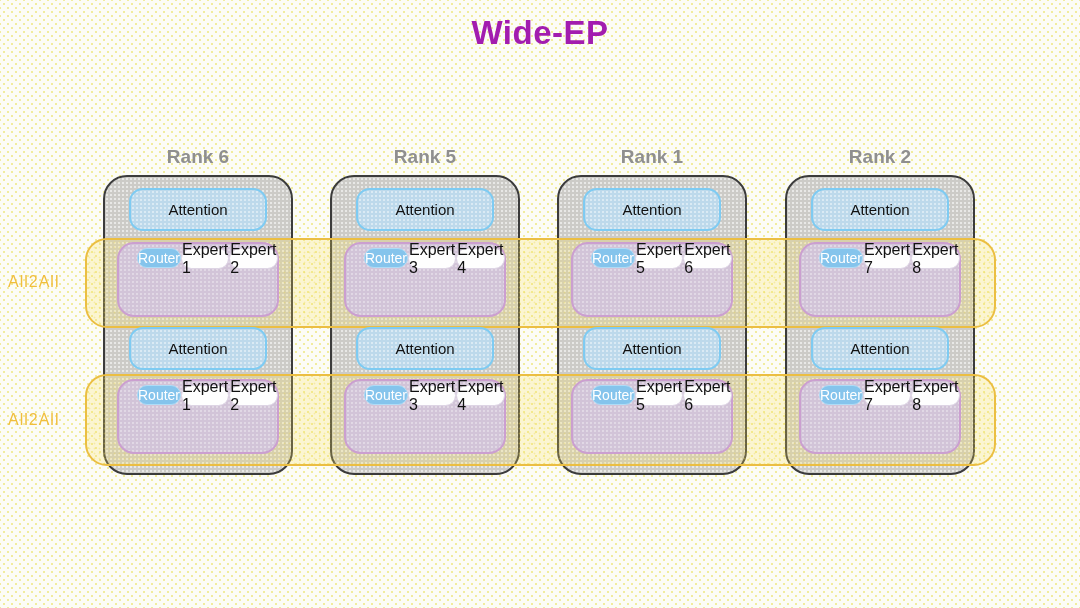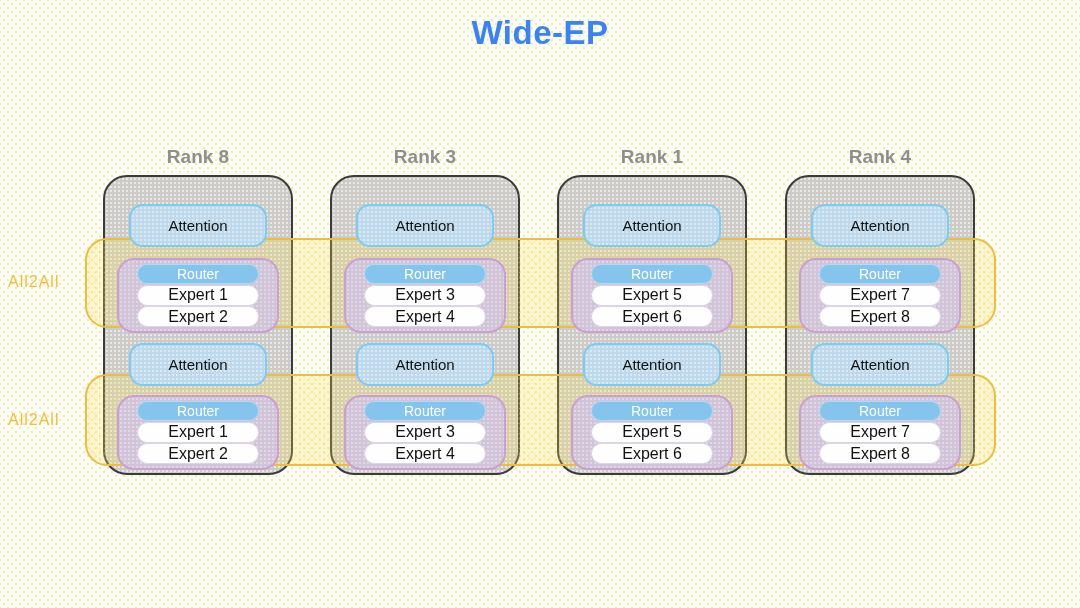--- a/index.html
+++ b/index.html
@@ -8,21 +8,21 @@
     font-family:"Liberation Sans", sans-serif;
     background-color:#FCFCF6;
     background-image:
       radial-gradient(#F1EC9E 1px, transparent 1.3px),
       radial-gradient(#F1EC9E 1px, transparent 1.3px);
     background-size:8px 8px;
     background-position:0 0, 4px 4px;
   }
   .title{
     position:absolute;top:14px;left:0;width:1080px;text-align:center;
-    font-size:33px;font-weight:bold;color:#3b82f6;letter-spacing:.5px;
+    font-size:33px;font-weight:bold;color:#a21caf;letter-spacing:.5px;
   }
   .rank-label{
     position:absolute;top:146px;width:190px;text-align:center;
     font-size:19px;font-weight:bold;color:#8F8F8F;
   }
   .rank-bg{
     position:absolute;top:175px;width:190px;height:300px;box-sizing:border-box;
     background-color:#CCCBC7;
     background-image:radial-gradient(rgba(255,255,255,.55) .8px, transparent 1.1px);
     background-size:4px 4px;
@@ -36,38 +36,38 @@
     background-size:5px 5px;
     border:2px solid #EBBE42;border-radius:22px;
   }
   .band1{top:238px;height:90px}
   .band2{top:374px;height:92px}
   .all2all-label{
     position:absolute;left:8px;width:68px;text-align:left;
     font-size:16px;letter-spacing:1px;color:#F0BE3C;
   }
   .l1{top:273px}.l2{top:411px}
-  .rank-content{position:absolute;top:186px;width:172px;height:300px;padding-left:22px;}
+  .rank-content{position:absolute;top:170px;width:172px;height:300px;padding-left:22px;}
   .attn{
     position:absolute;left:26px;width:138px;height:43px;box-sizing:border-box;
     background-color:#BDD9EB;
     background-image:radial-gradient(rgba(255,255,255,.45) .7px, transparent 1px);
     background-size:4px 4px;
     border:2px solid #7ECBF2;border-radius:14px;
     display:flex;align-items:center;justify-content:center;
     font-size:15px;color:#111;
   }
   .a1{top:18px}.a2{top:157px}
   .moe{
     position:absolute;left:14px;width:162px;height:75px;box-sizing:border-box;
     background-color:#D2C4D8;
     background-image:radial-gradient(rgba(255,255,255,.35) .7px, transparent 1px);
     background-size:4px 4px;
     border:2px solid #CB9FD0;border-radius:17px;
-    display:flex;flex-direction:column;justify-content:space-between;
+    display:flex;flex-direction:row;justify-content:space-between;
     padding:4px 18px;
   }
   .m1{top:72px}.m2{top:209px}
   .router{
     height:20px;box-sizing:border-box;
     background:#85C4EC;border:1.5px solid #AEDCF6;border-radius:10px;
     display:flex;align-items:center;justify-content:center;
     font-size:14px;color:#FFFFFF;
   }
   .expert{
@@ -86,24 +86,24 @@
 <div class="rank-bg r2"></div>
 <div class="rank-bg r3"></div>
 <div class="rank-bg r4"></div>
 
 <div class="band band1"></div>
 <div class="band band2"></div>
 
 <div class="all2all-label l1">All2All</div>
 <div class="all2all-label l2">All2All</div>
 
-<div class="rank-label r1">Rank 8</div>
-<div class="rank-label r2">Rank 3</div>
+<div class="rank-label r1">Rank 6</div>
+<div class="rank-label r2">Rank 5</div>
 <div class="rank-label r3">Rank 1</div>
-<div class="rank-label r4">Rank 4</div>
+<div class="rank-label r4">Rank 2</div>
 
 <div class="rank-content r1">
   <div class="attn a1">Attention</div>
   <div class="moe m1">
     <div class="router">Router</div>
     <div class="expert">Expert 1</div>
     <div class="expert">Expert 2</div>
   </div>
   <div class="attn a2">Attention</div>
   <div class="moe m2">

